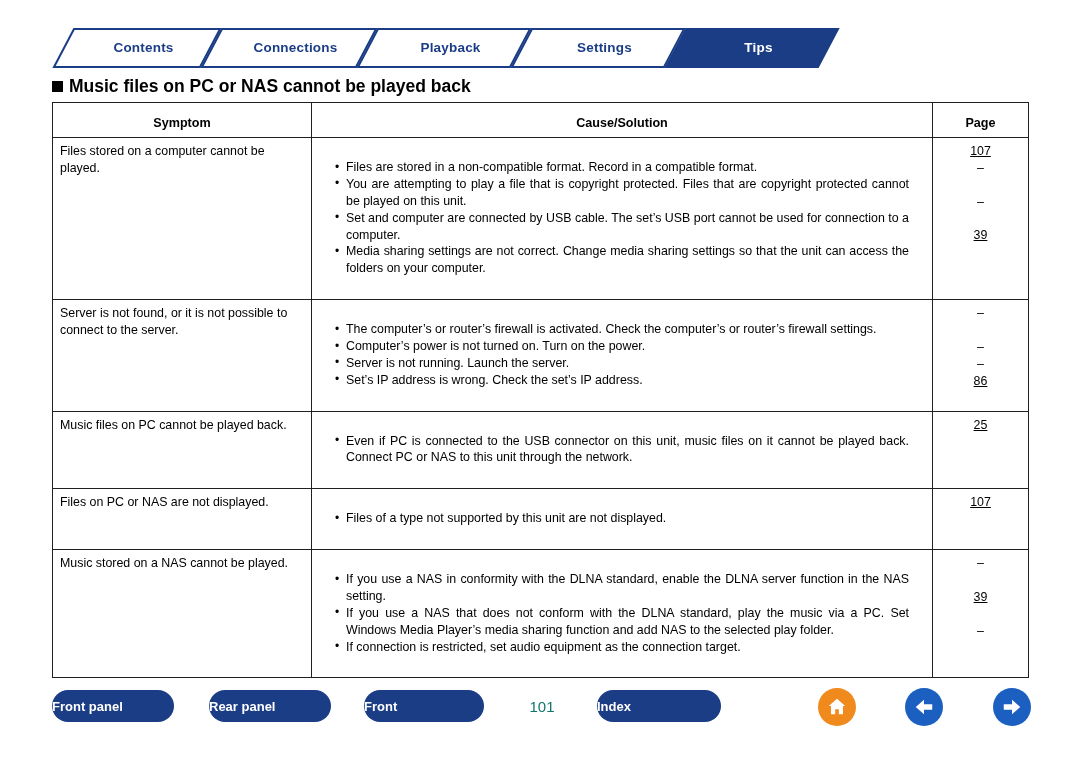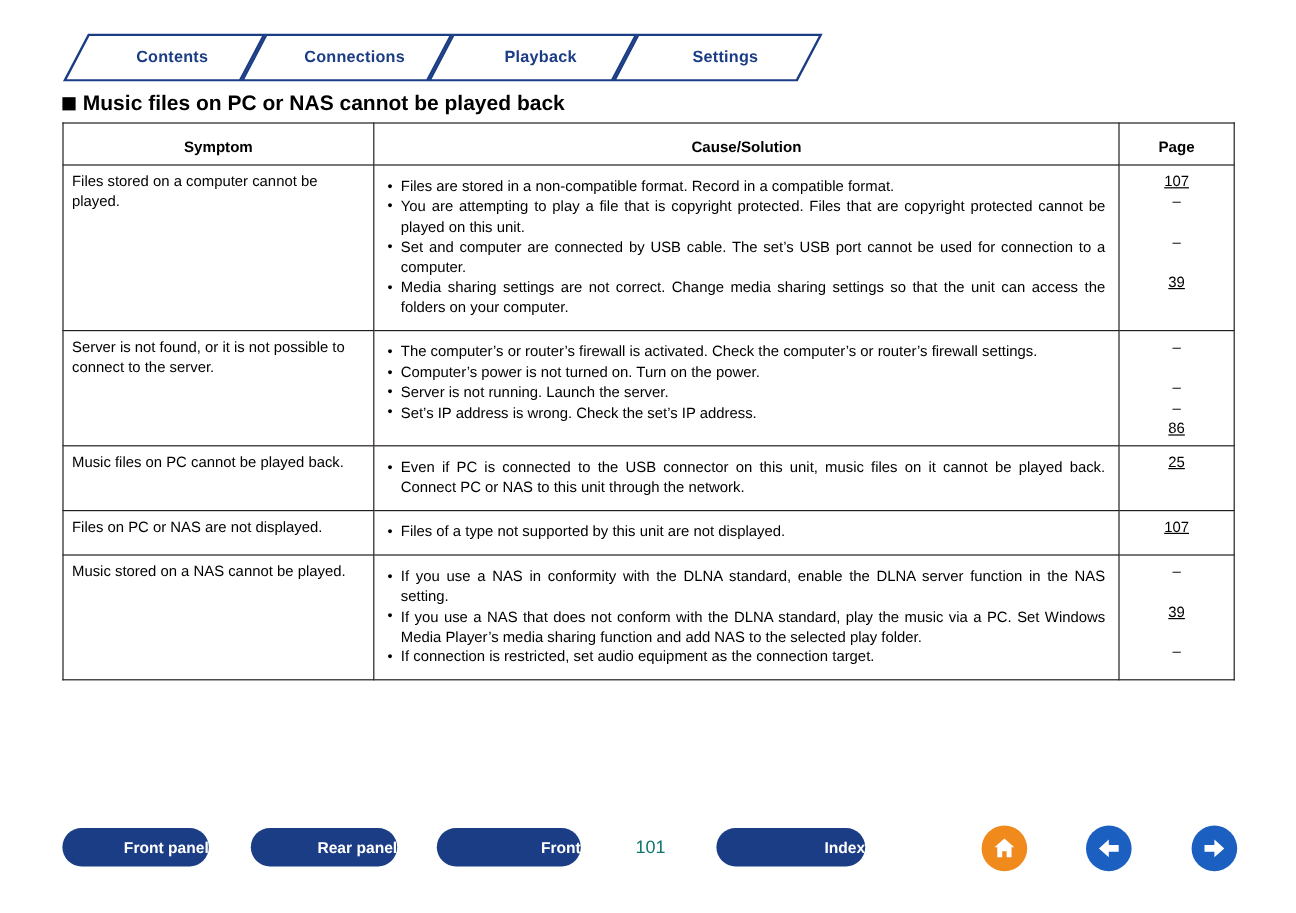--- a/index.html
+++ b/index.html
@@ -104,21 +104,21 @@
 
   td.symptom { }
   td.cause { padding-left: 9px; }
   td.page {
     text-align: center;
     padding-top: 5px;
   }
 
   ul.bullets {
     list-style: none;
-    margin: 4px;
+    margin: 16px;
     padding: 0;
   }
   ul.bullets li {
     position: relative;
     padding-left: 11px;
     margin-bottom: 0px;
     text-align: justify;
   }
   ul.bullets li::before {
     content: "\2022";
@@ -161,21 +161,21 @@
     position: absolute;
     top: 0;
     height: 32px;
     border-radius: 16px;
     background: #1b3d86;
     color: #ffffff;
     font-size: 13px;
     font-weight: bold;
     display: flex;
     align-items: center;
-    justify-content: flex-end;
+    justify-content: flex-start;
   }
   .page-number {
     position: absolute;
     top: 0;
     left: 512px;
     width: 60px;
     height: 32px;
     display: flex;
     align-items: center;
     justify-content: center;
@@ -222,20 +222,26 @@
     <span class="tab-label">Playback</span>
   </div>
 
   <div class="tab" style="left:458px;width:176px;">
     <svg class="tab-shape" viewBox="0 0 176 40" preserveAspectRatio="none">
       <path d="M 2 39 L 22 1 L 174 1 L 154 39 Z" fill="#ffffff" stroke="#1b3d86" stroke-width="2"></path>
     </svg>
     <span class="tab-label">Settings</span>
   </div>
 
+  <div class="tab active" style="left:612px;width:176px;">
+    <svg class="tab-shape" viewBox="0 0 176 40" preserveAspectRatio="none">
+      <path d="M 2 39 L 22 1 L 174 1 L 154 39 Z" fill="#1b3d86" stroke="#1b3d86" stroke-width="2"></path>
+    </svg>
+    <span class="tab-label">Tips</span>
+  </div>
 
 </div>
 
 <div class="section-heading">
   <span class="heading-square"></span>
   <span>Music files on PC or NAS cannot be played back</span>
 </div>
 
 <table class="troubleshoot">
   <colgroup>

